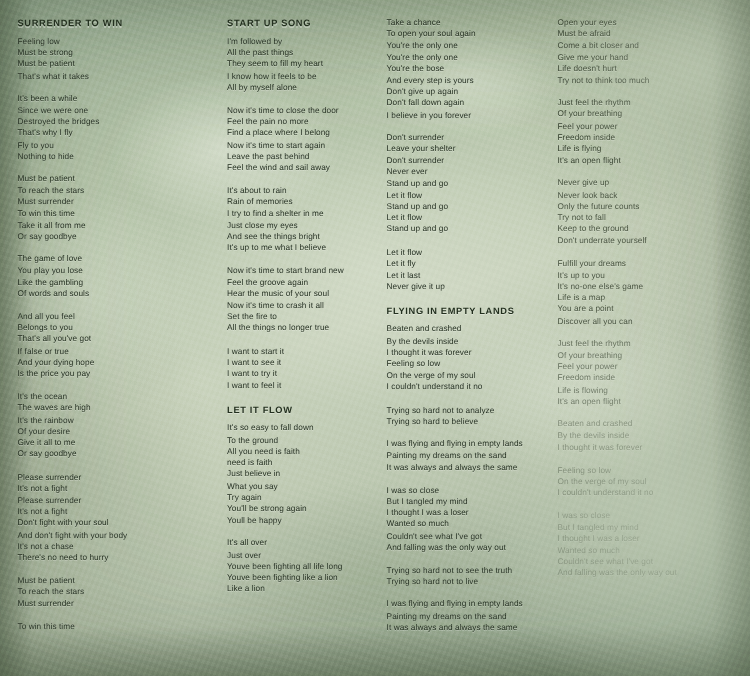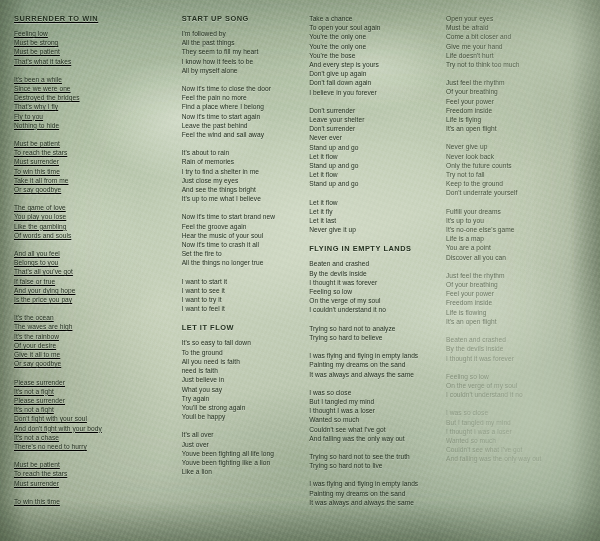--- a/index.html
+++ b/index.html
@@ -78,21 +78,21 @@
     padding: 14px 10px 0 14px;
     box-sizing: border-box;
     height: 541px;
     z-index: 3;
   }
   .column {
     width: 146px;
     padding-right: 4px;
     box-sizing: border-box;
   }
-  .column.c1 { width: 140px; text-decoration: underline; }
+  .column.c1 { width: 140px; }
   .column.c2 { width: 140px; margin-left: 40px; }
   .column.c3 { width: 150px; }
   .column.c4 { width: 158px; }
 
   .song-title {
     font-size: 7.4px;
     font-weight: bold;
     letter-spacing: 0.55px;
     color: #23301f;
     margin: 0 0 6px 0;

